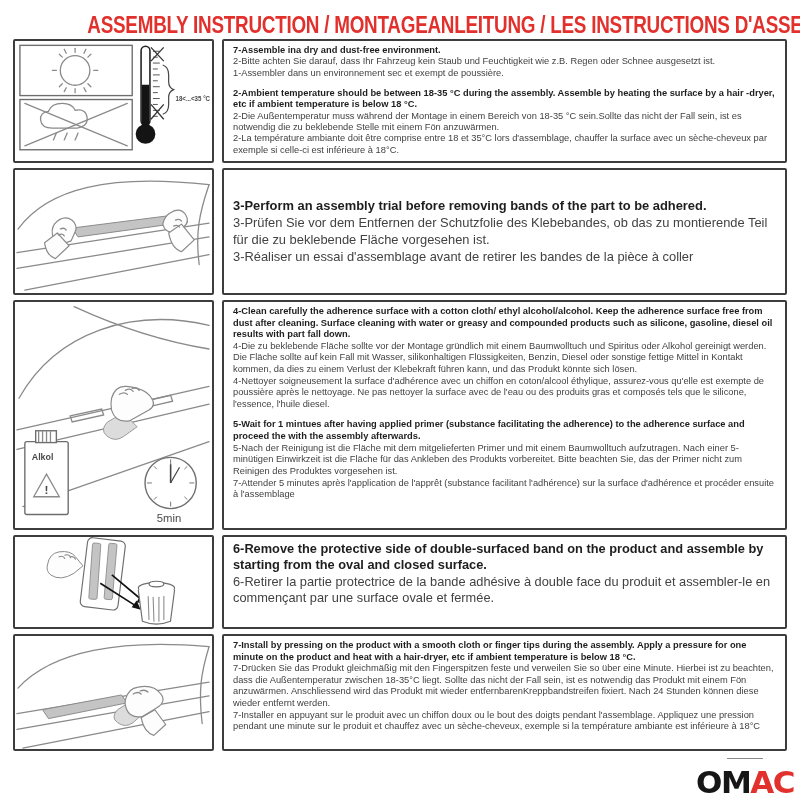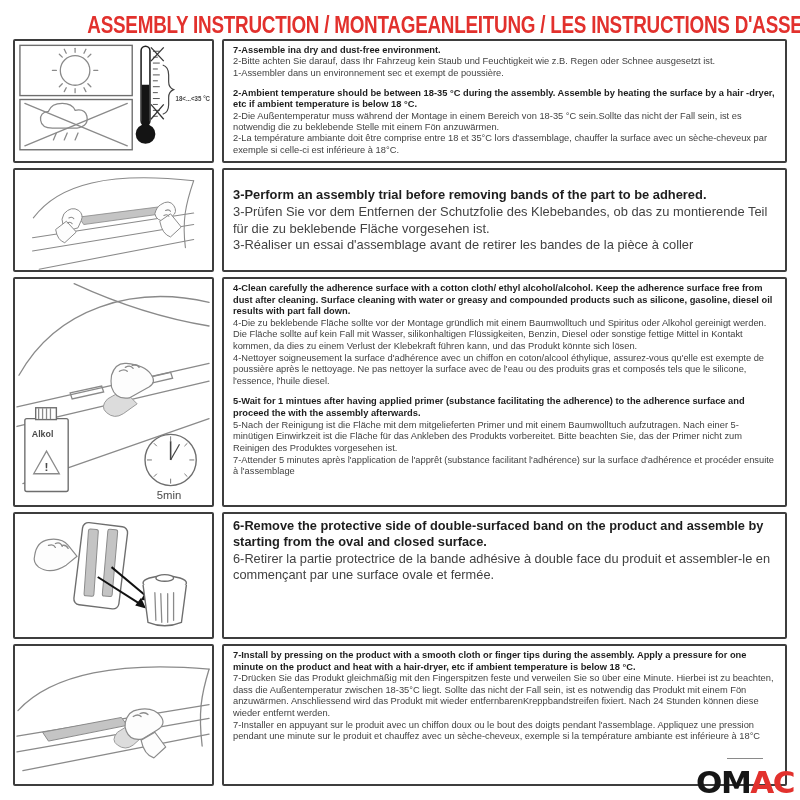--- a/index.html
+++ b/index.html
@@ -9,21 +9,21 @@
   .title{margin:4px 0 6px 0;text-align:center;white-space:nowrap;}
   .title span{display:inline-block;transform:scaleX(.82);transform-origin:center;
     font-weight:700;font-size:23px;letter-spacing:-.3px;color:#e2312d;}
 
   .table{position:absolute;top:39px;left:13px;width:774px;display:flex;flex-direction:column;gap:5px;}
   .row{display:flex;gap:8px;}
   .cell{border:2px solid #3d3d3d;border-radius:2px;background:#fff;box-sizing:border-box;}
   .illus{width:201px;flex:0 0 201px;overflow:hidden;}
   .illus svg{display:block;width:100%;height:100%;}
   .text{flex:1;padding:4px 10px 3px 9px;overflow:hidden;}
-  .r1{height:124px}.r2{height:104px}.r3{height:230px}.r4{height:127px}.r5{height:142px}
+  .r1{height:124px}.r2{height:127px}.r3{height:230px}.r4{height:94px}.r5{height:117px}
   .r2 .text{display:flex;flex-direction:column;justify-content:center;}
 
   .para{margin:0;color:#424242;}
   .para.bold{font-weight:700;color:#1e1e1e;}
   .size-small .para{font-size:9.3px;line-height:1.22;}
   .size-tall .para{font-size:9.3px;line-height:1.25;}
   .size-large .para{font-size:12.9px;line-height:1.3;}
   .size-large2 .para{font-size:12.8px;line-height:1.27;}
   .para.gap{margin-top:9px;}
 

